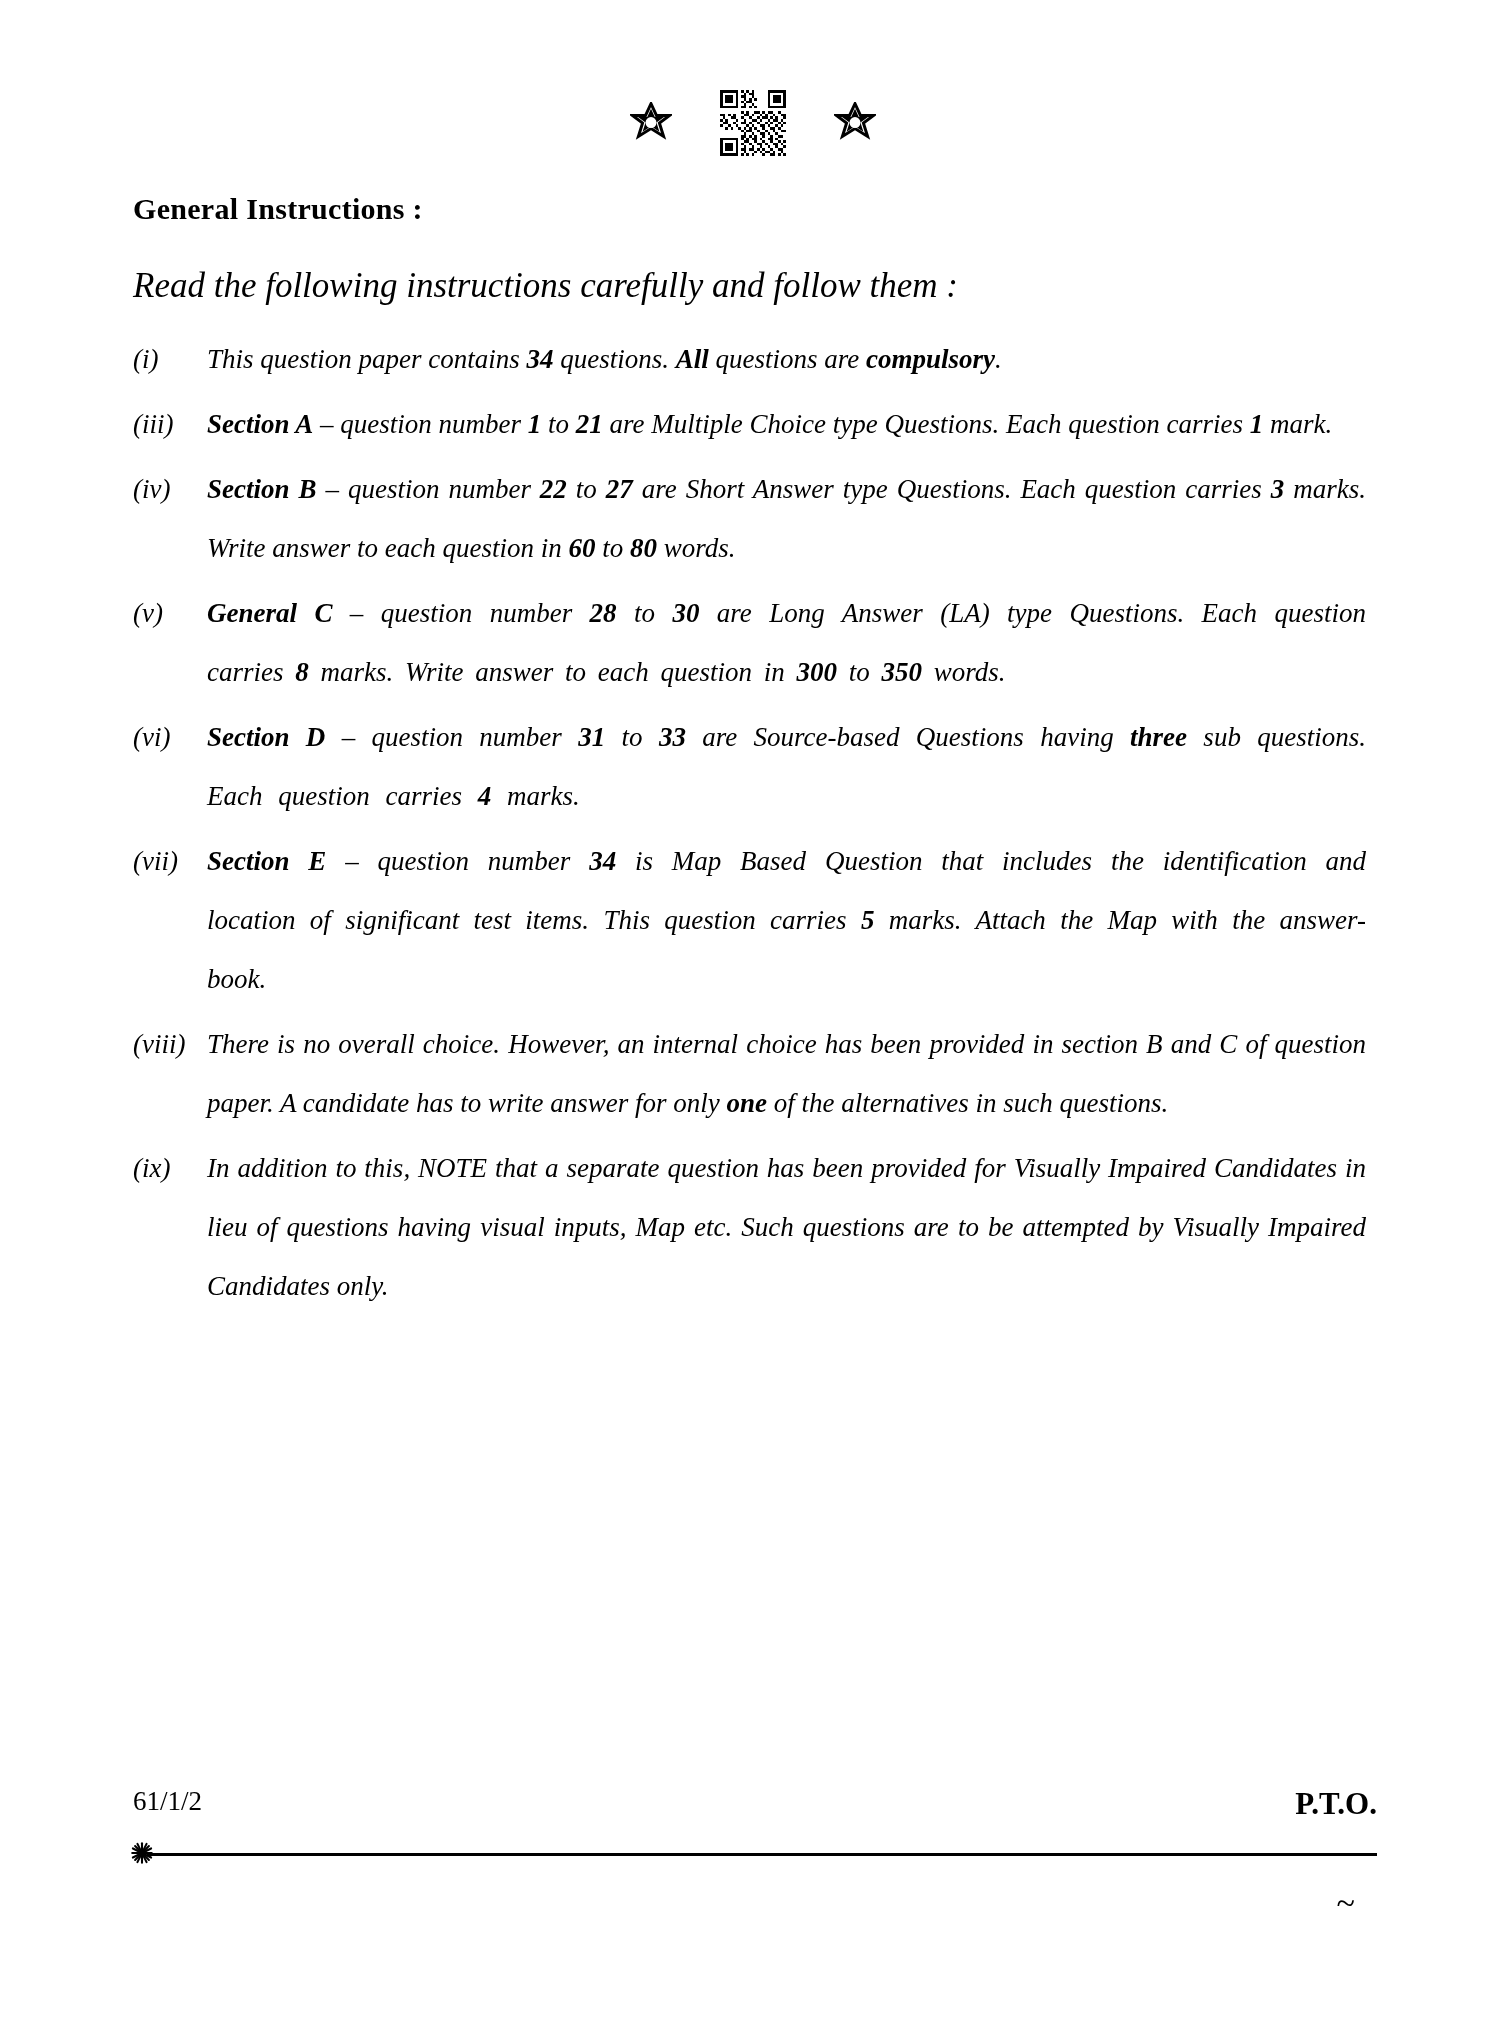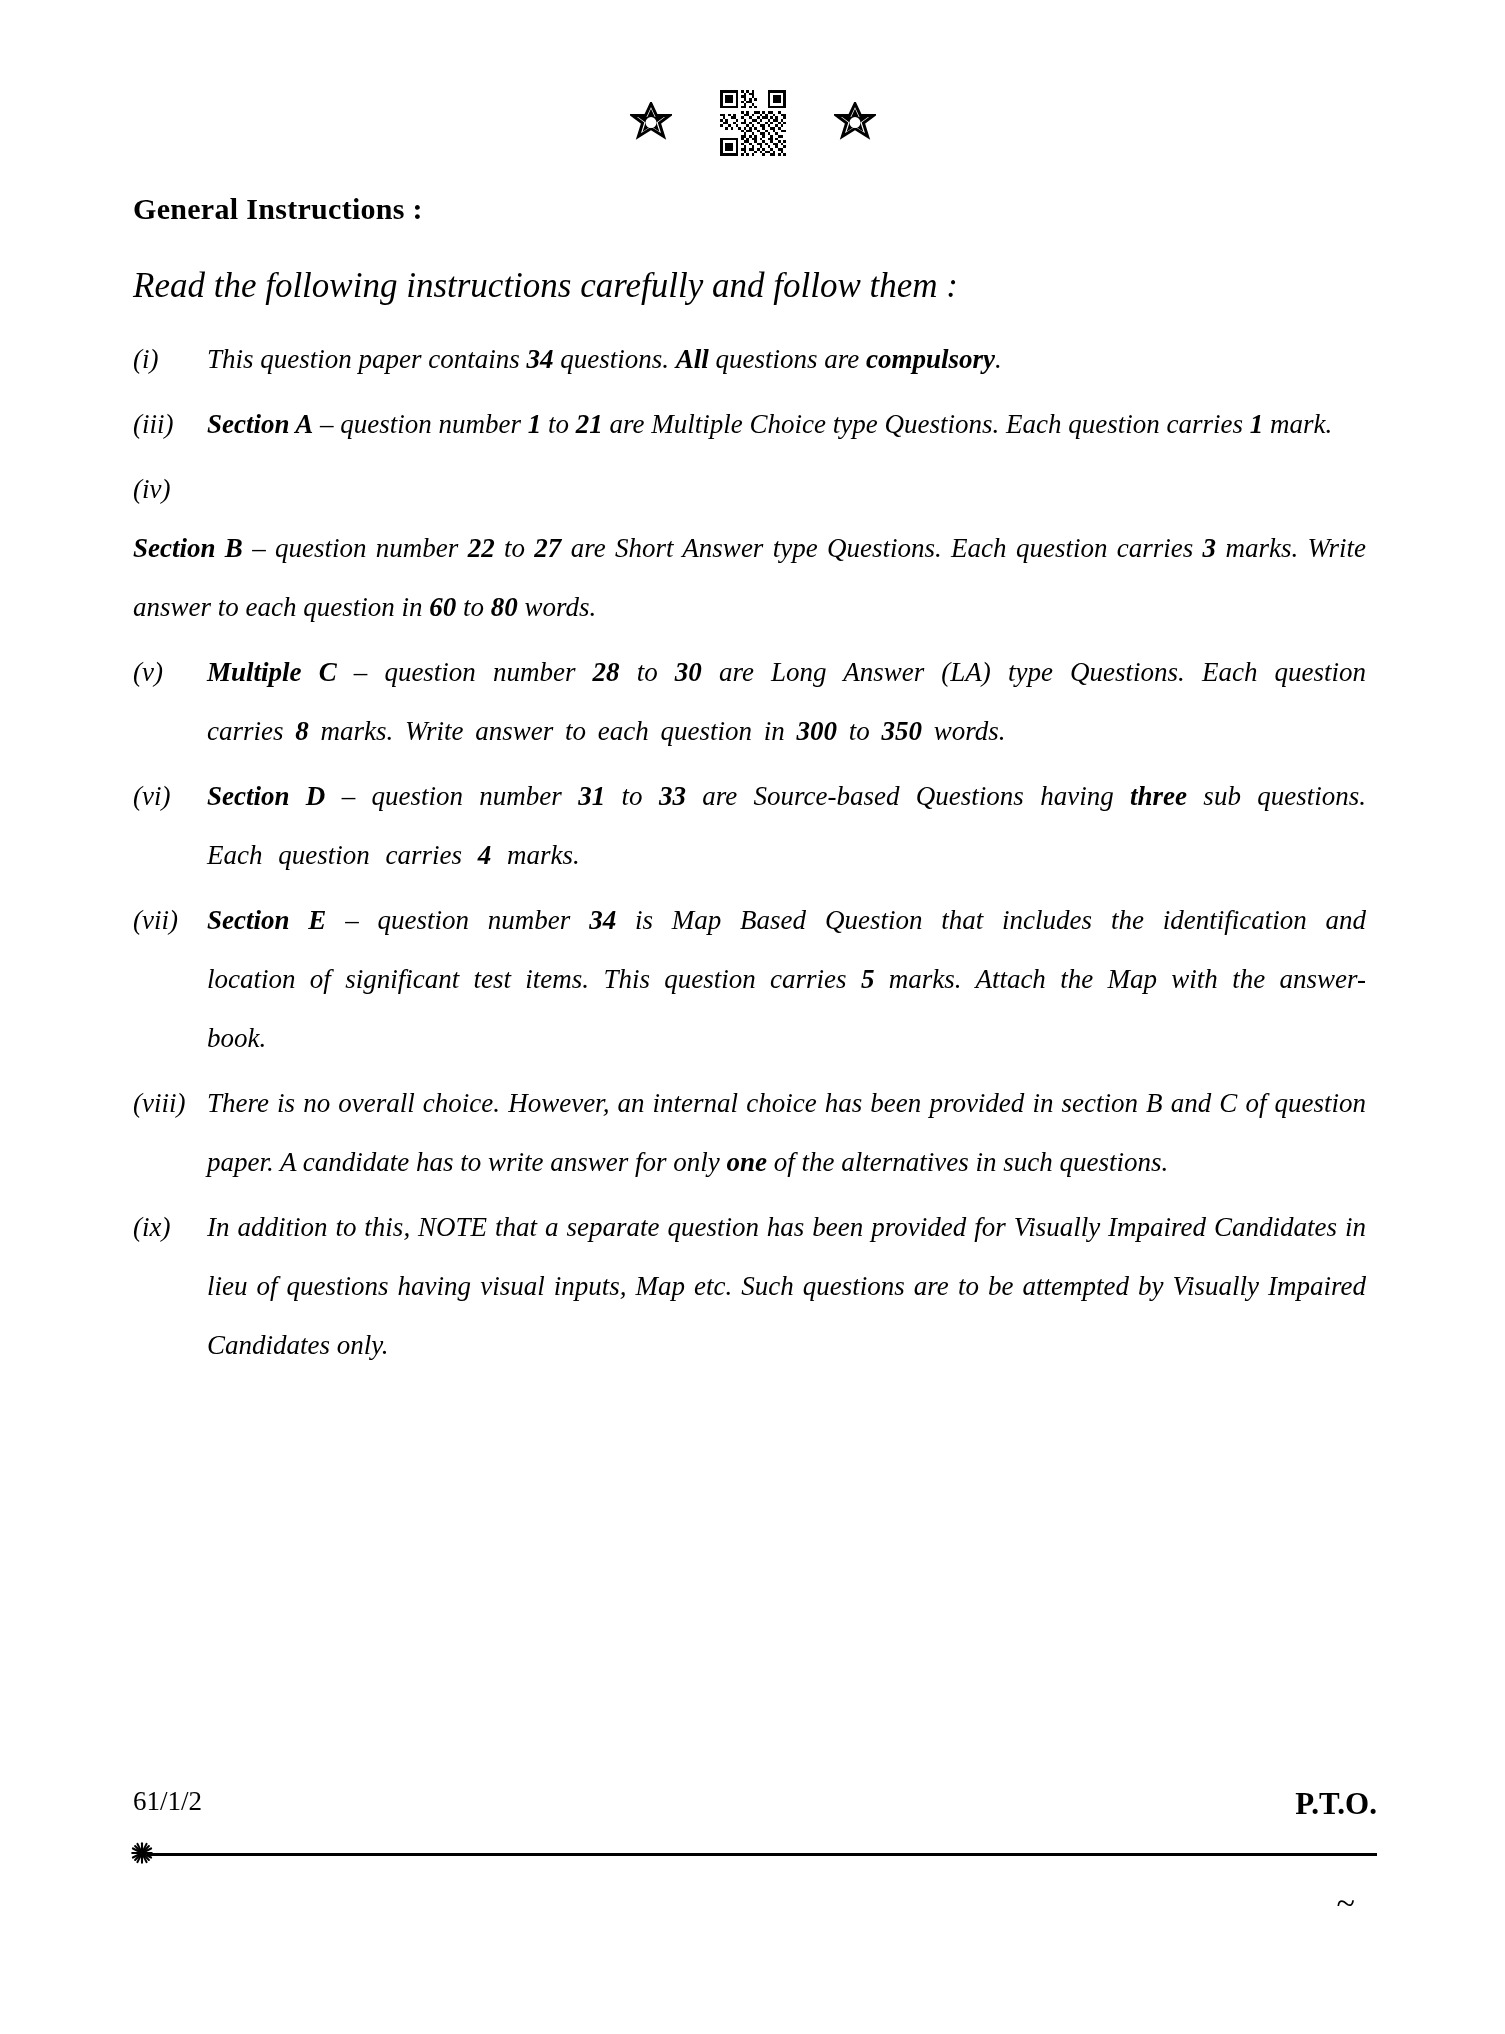--- a/index.html
+++ b/index.html
@@ -106,21 +106,21 @@
   }
   .body-text b {
     font-weight: bold;
     font-style: italic;
   }
 
   
   .item.i1 { margin-bottom: 6px; }
   .item.i2 { margin-bottom: 6px; }
   .item.i3 { margin-bottom: 6px; }
-  .item.i4 { margin-bottom: 6px; flex-direction: column; }
+  .item.i4 { margin-bottom: 6px; }
   .item.i5 { margin-bottom: 6px; }
   .item.i6 { margin-bottom: 6px; }
   .item.i7 { margin-bottom: 6px; }
   .item.i8 { margin-bottom: 6px; }
 
   
   .footer {
     position: absolute;
     left: 0;
     top: 1786px;
@@ -373,21 +373,21 @@
       <div class="item i3">
         <span class="marker">(iii)</span>
         <span class="body-text"><b>Section A</b><span> – question number </span><b>1</b><span> to </span><b>21</b><span> are Multiple Choice type Questions. Each question carries </span><b>1</b><span> mark.</span></span>
       </div>
       <div class="item i4">
         <span class="marker">(iv)</span>
         <span class="body-text"><b>Section B</b><span> – question number </span><b>22</b><span> to </span><b>27</b><span> are Short Answer type Questions. Each question carries </span><b>3</b><span> marks. Write answer to each question in </span><b>60</b><span> to </span><b>80</b><span> words.</span></span>
       </div>
       <div class="item i5">
         <span class="marker">(v)</span>
-        <span class="body-text loose"><b>Multiple C</b><span> – question number </span><b>28</b><span> to </span><b>30</b><span> are Long Answer (LA) type Questions. Each question carries </span><b>8</b><span> marks. Write answer to each question in </span><b>300</b><span> to </span><b>350</b><span> words.</span></span>
+        <span class="body-text loose"><b>General C</b><span> – question number </span><b>28</b><span> to </span><b>30</b><span> are Long Answer (LA) type Questions. Each question carries </span><b>8</b><span> marks. Write answer to each question in </span><b>300</b><span> to </span><b>350</b><span> words.</span></span>
       </div>
       <div class="item i6">
         <span class="marker">(vi)</span>
         <span class="body-text looser"><b>Section D</b><span> – question number </span><b>31</b><span> to </span><b>33</b><span> are Source-based Questions having </span><b>three</b><span> sub questions. Each question carries </span><b>4</b><span> marks.</span></span>
       </div>
       <div class="item i7">
         <span class="marker">(vii)</span>
         <span class="body-text loose"><b>Section E</b><span> – question number </span><b>34</b><span> is Map Based Question that includes the identification and location of significant test items. This question carries </span><b>5</b><span> marks. Attach the Map with the answer-book.</span></span>
       </div>
       <div class="item i8">

